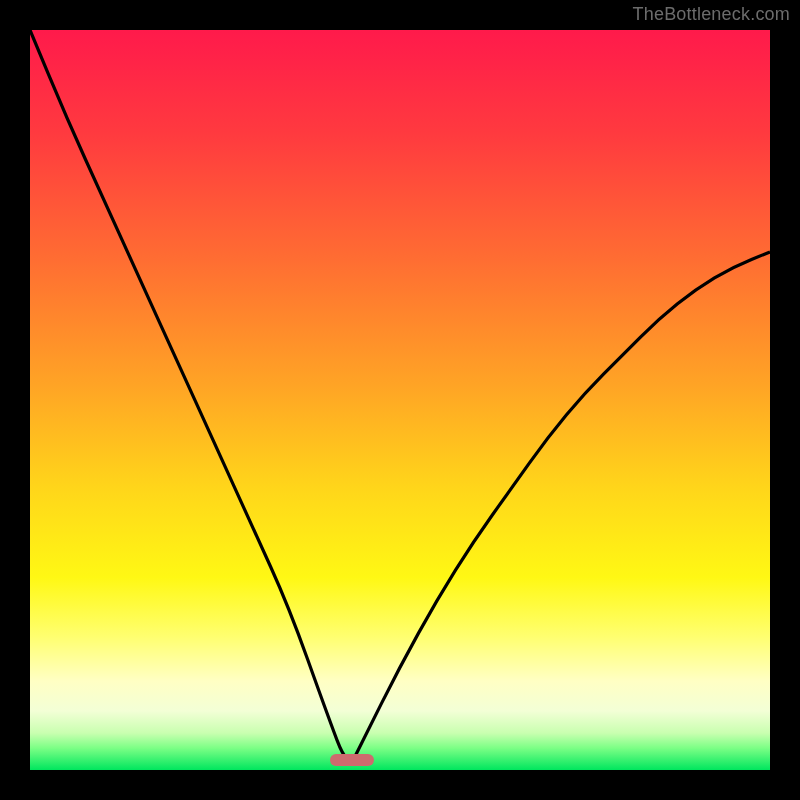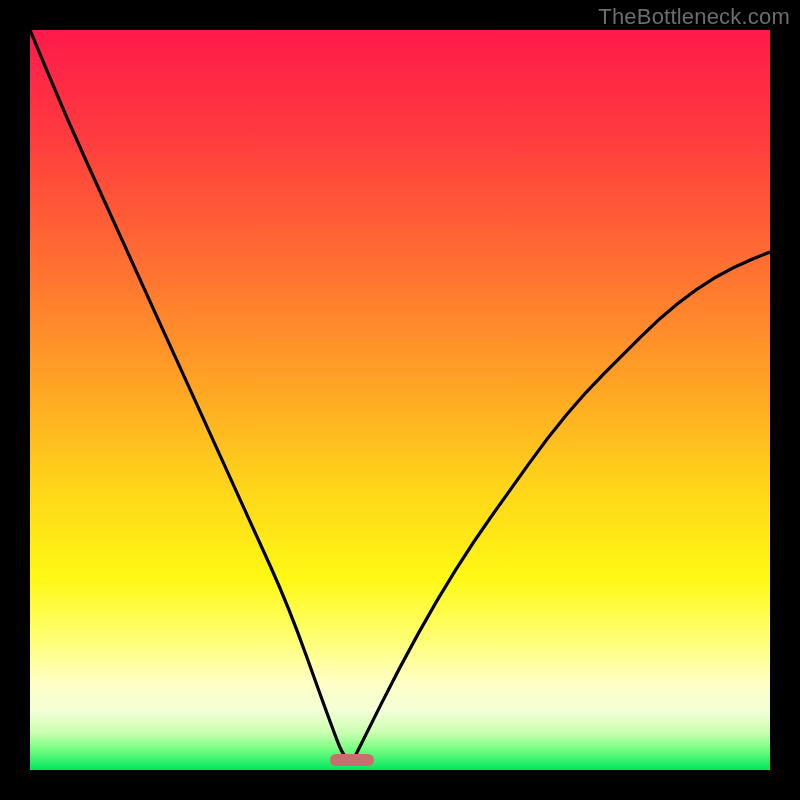--- a/index.html
+++ b/index.html
@@ -15,21 +15,21 @@
     position: relative;
     width: 800px;
     height: 800px;
     background: #000;
   }
   .watermark {
     position: absolute;
     top: 4px;
     right: 10px;
     color: #6c6c6c;
-    font-size: 22px;
+    font-size: 18px;
     font-weight: 400;
     letter-spacing: 0.2px;
     z-index: 10;
   }
   .plot-area {
     position: absolute;
     left: 30px;
     top: 30px;
     width: 740px;
     height: 740px;

